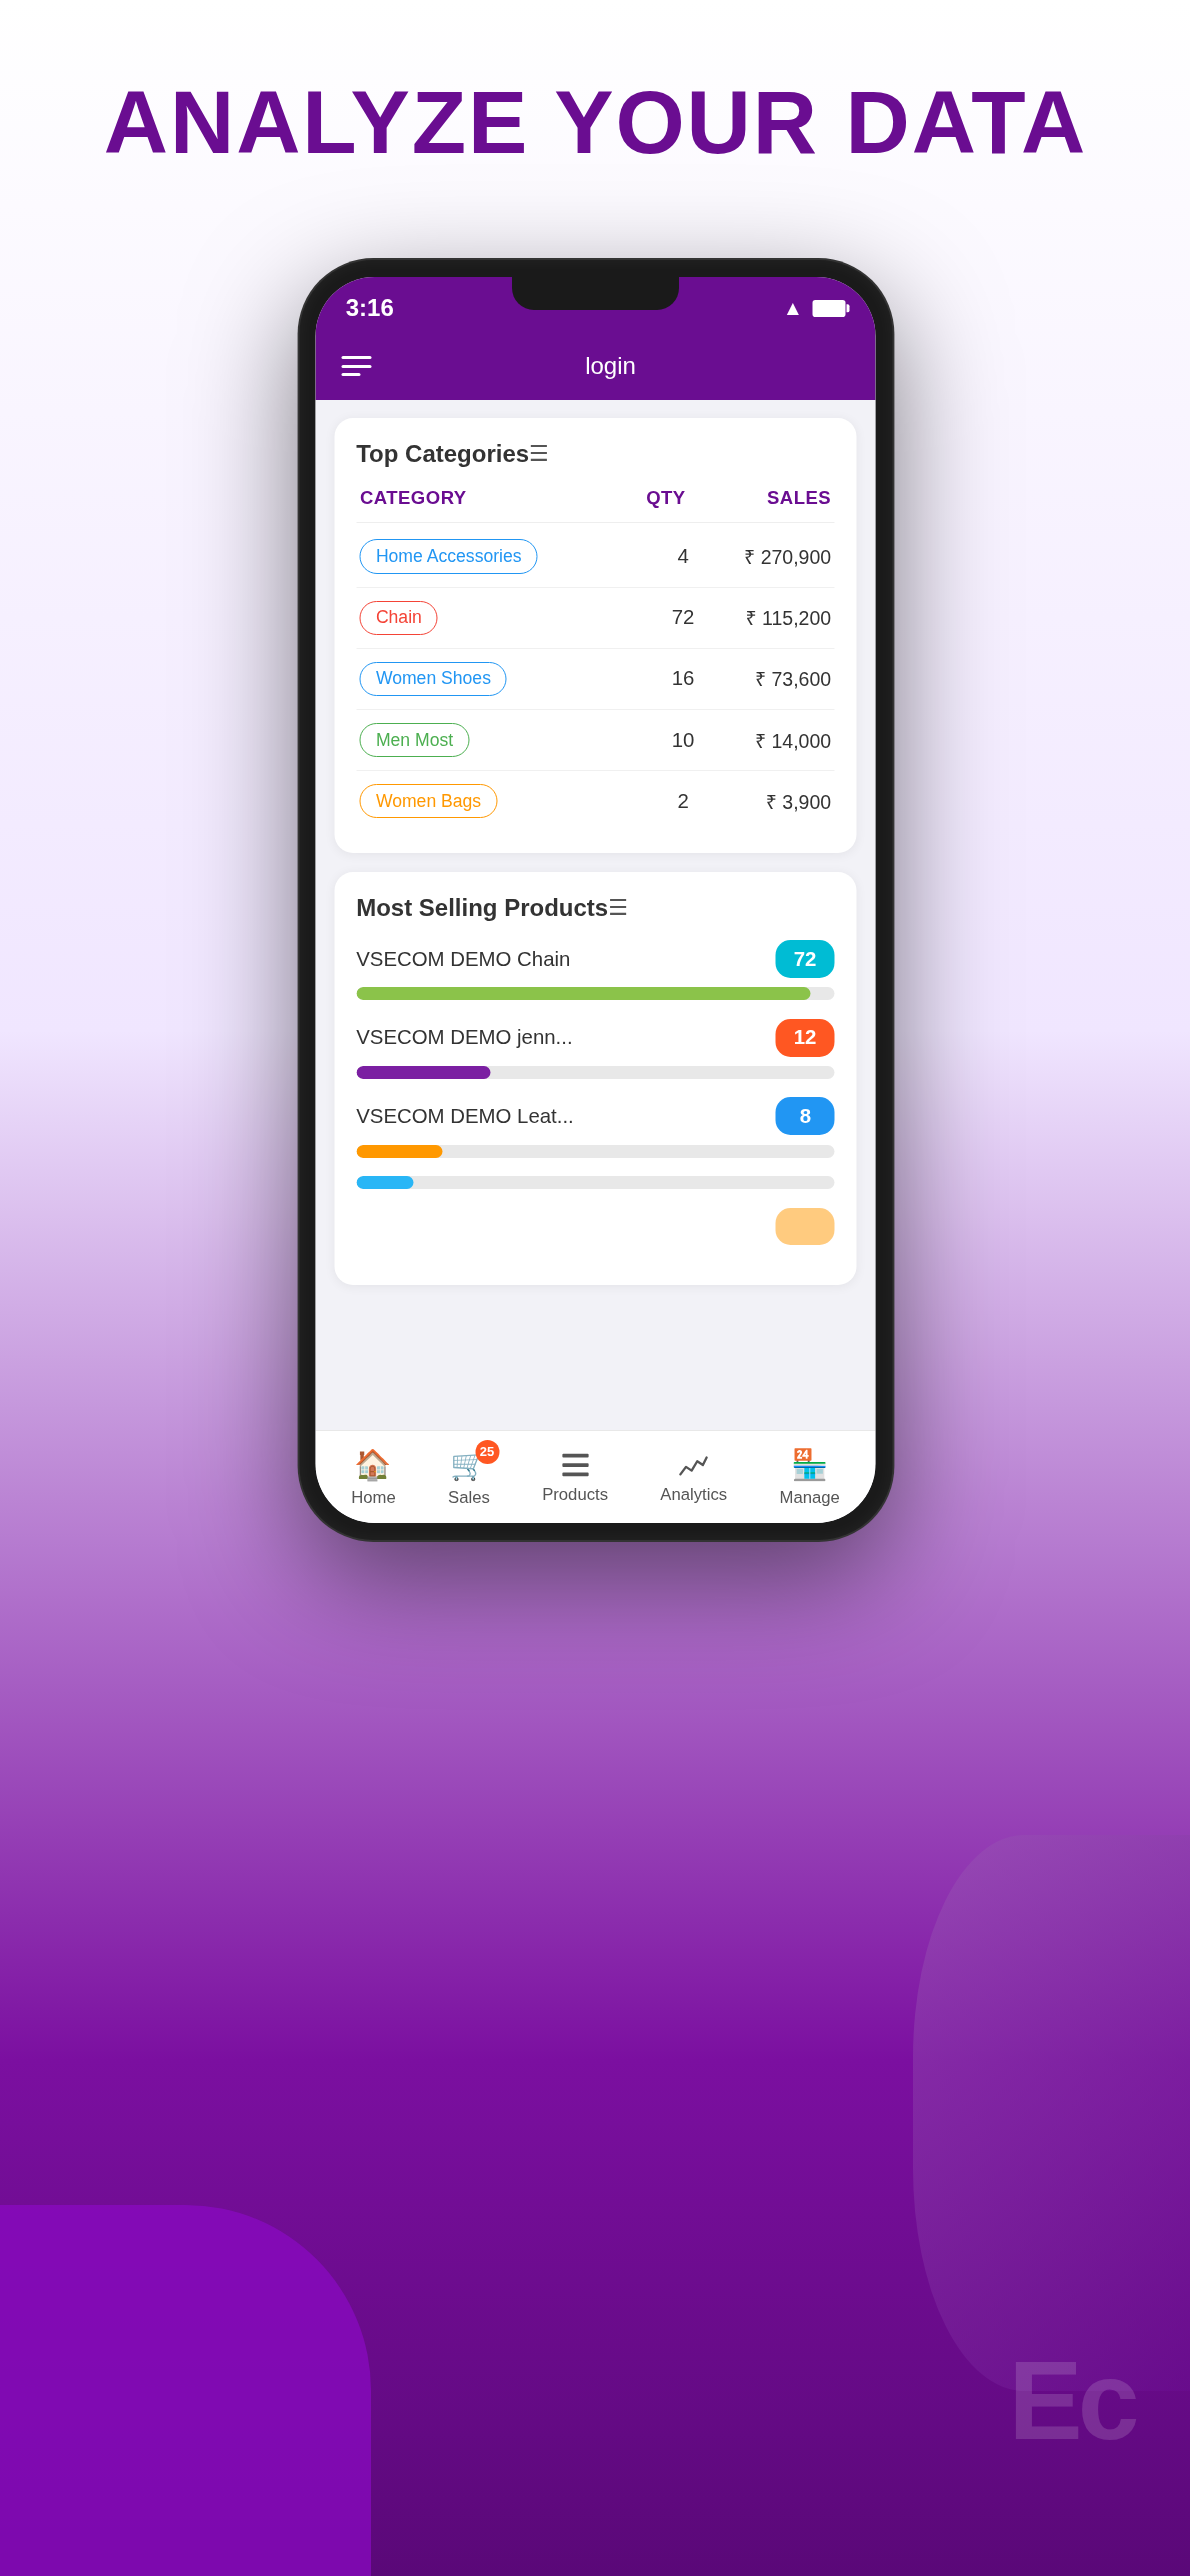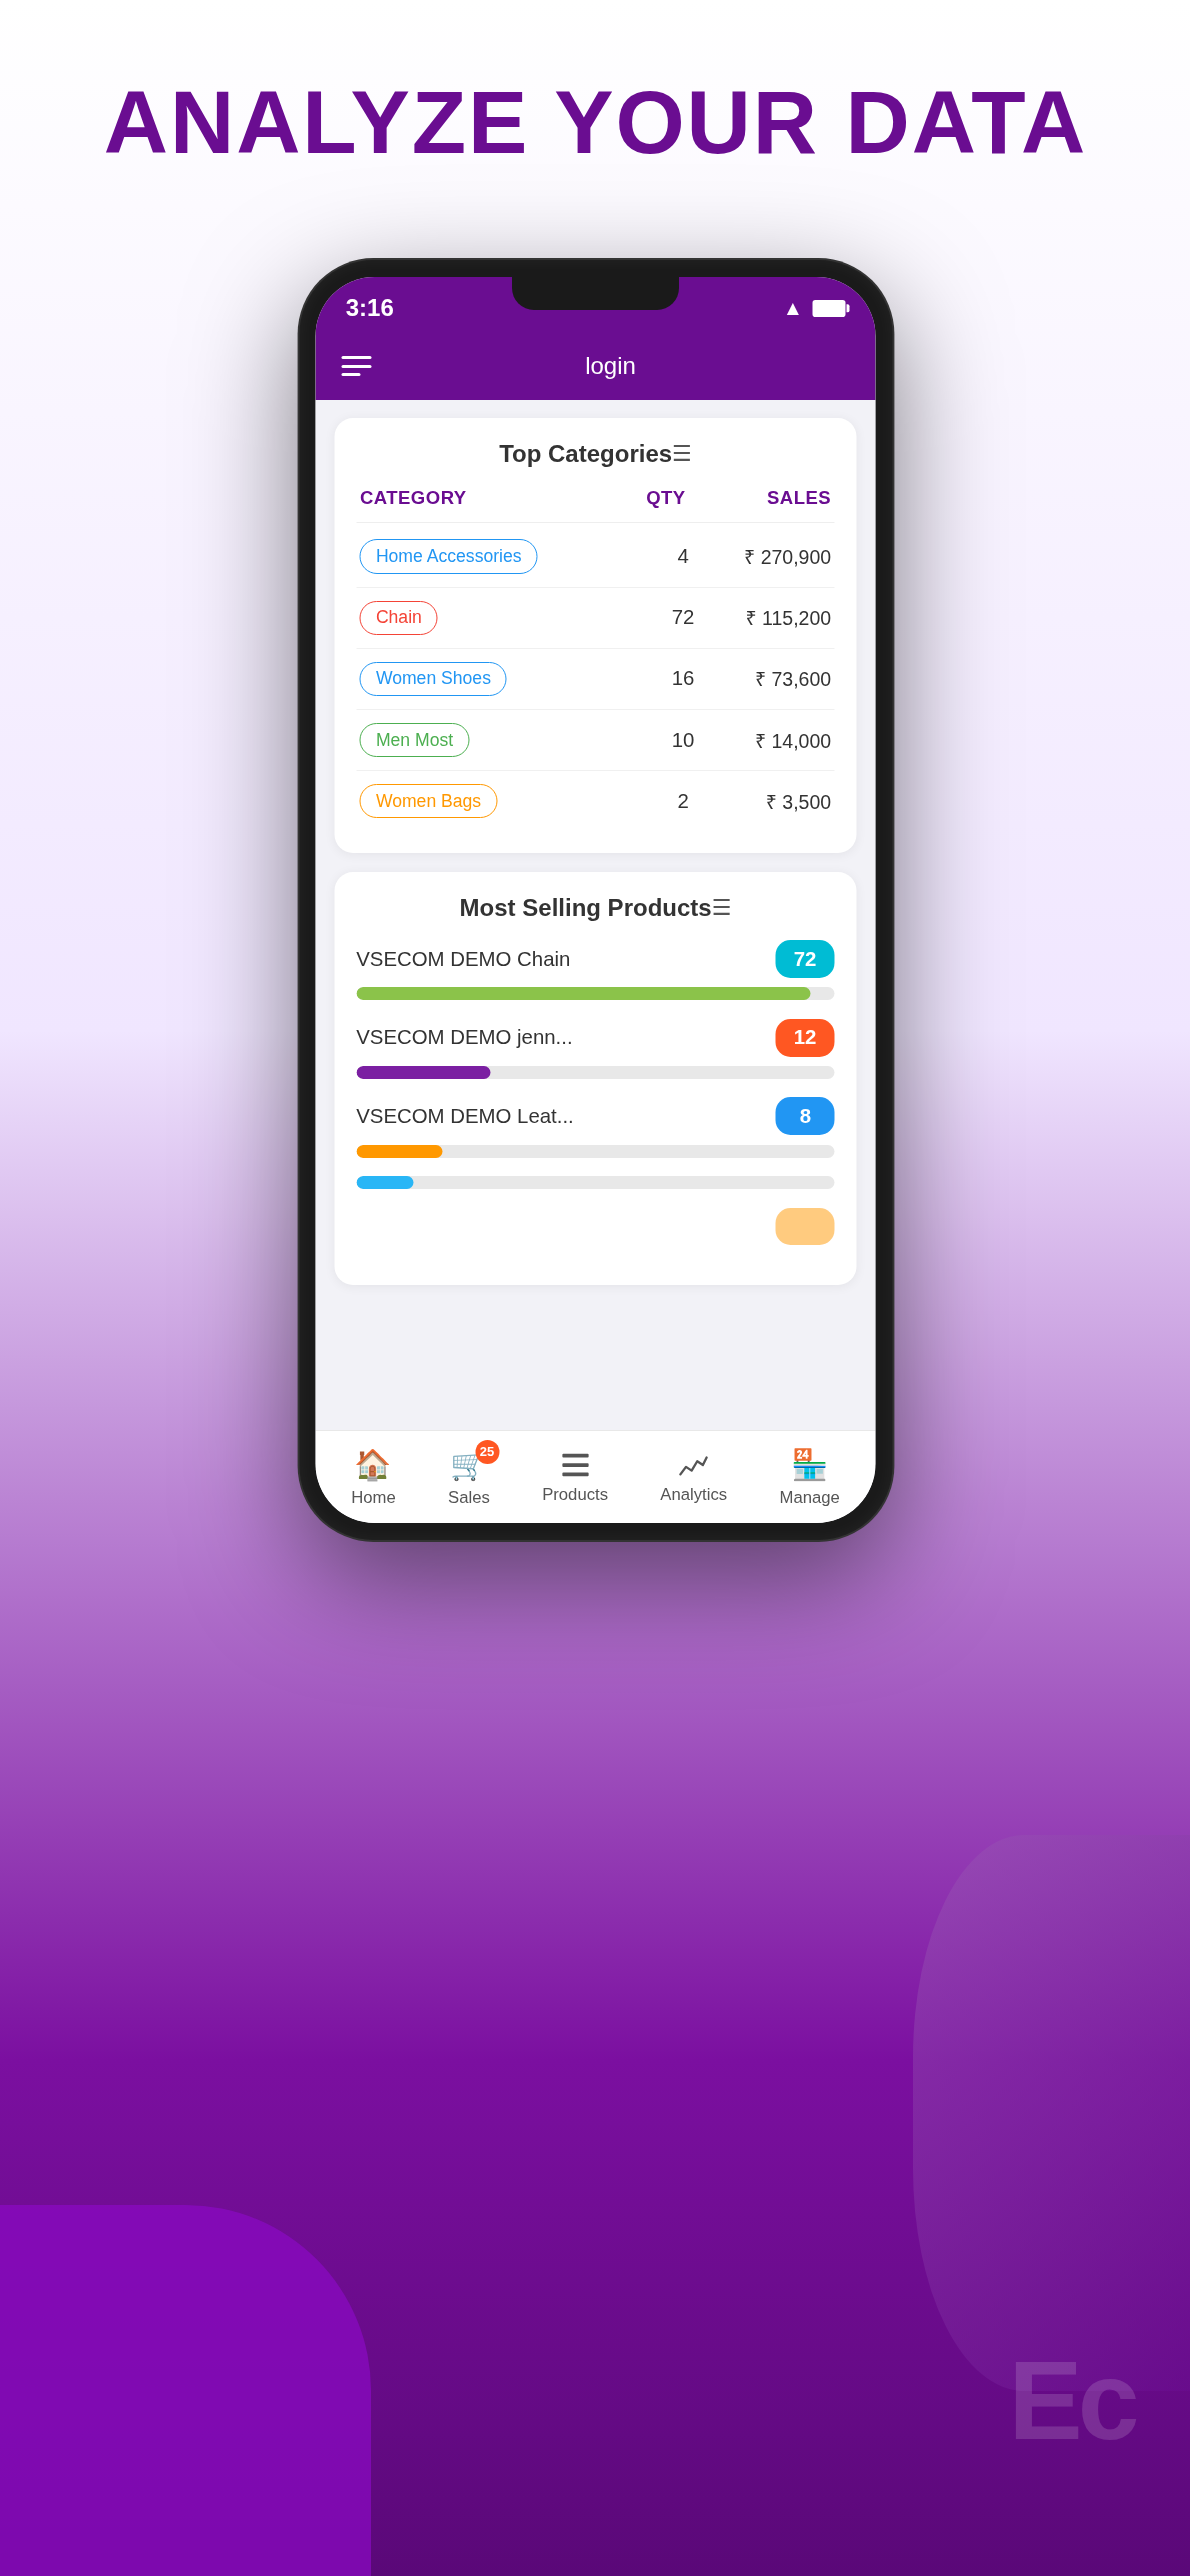--- a/index.html
+++ b/index.html
@@ -175,21 +175,21 @@
     .card {
       background: white;
       border-radius: 18.5px;
       padding: 22px;
       box-shadow: 0 1.9px 11px rgba(0,0,0,0.06);
     }
 
     .card-header {
       display: flex;
       align-items: center;
-      justify-content: center;
+      justify-content: flex-start;
       margin-bottom: 18.5px;
     }
 
     .card-title {
       font-size: 24px;
       font-weight: 600;
       color: #333;
     }
 
     .filter-icon {
@@ -457,21 +457,21 @@
             </div>
             <span class="table-qty">10</span>
             <span class="table-sales">₹ 14,000</span>
           </div>
 
           <div class="table-row">
             <div>
               <span class="category-badge badge-orange">Women Bags</span>
             </div>
             <span class="table-qty">2</span>
-            <span class="table-sales">₹ 3,500</span>
+            <span class="table-sales">₹ 3,900</span>
           </div>
         </div>
 
         <div class="card">
           <div class="card-header">
             <span class="card-title">Most Selling Products</span>
             <span class="filter-icon">☰</span>
           </div>
 
           <div class="product-item">

